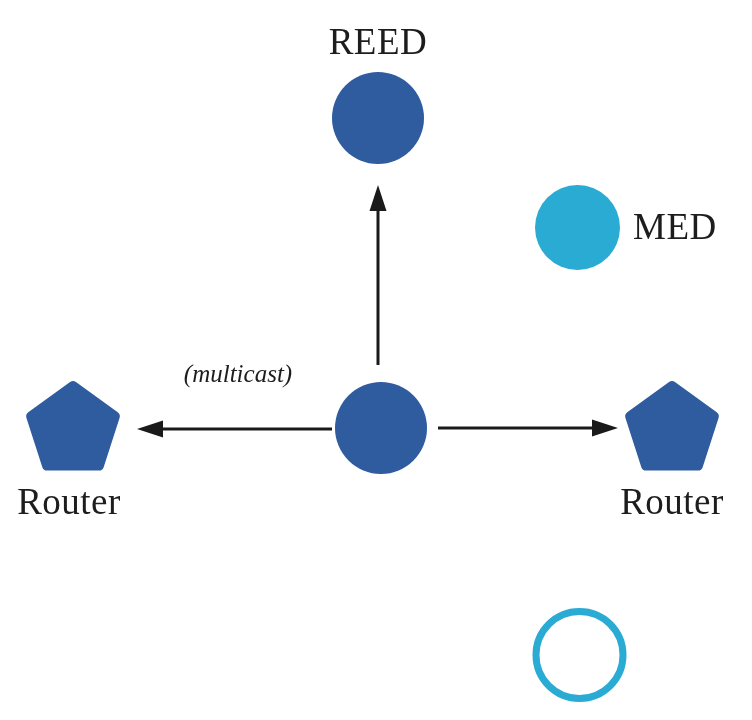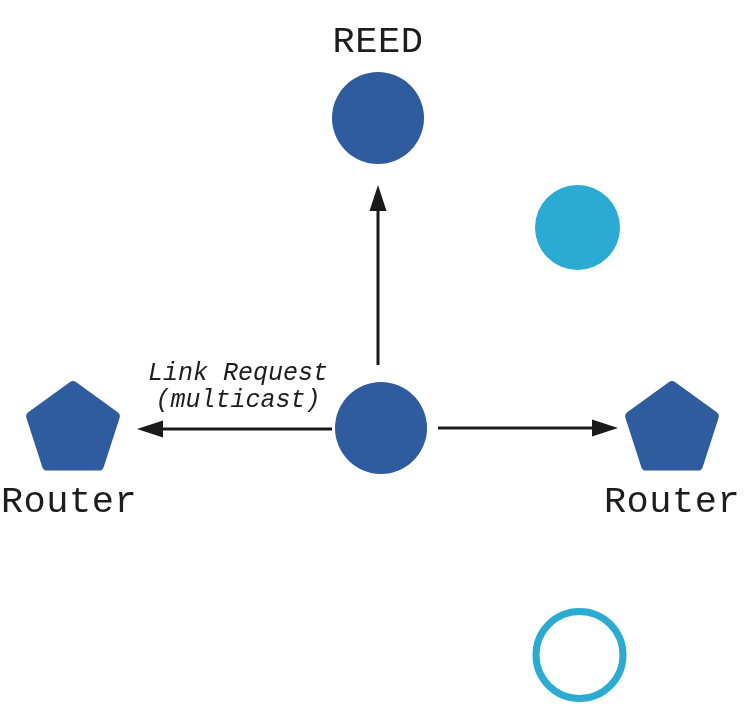--- a/index.html
+++ b/index.html
@@ -6,21 +6,21 @@
     margin: 0;
     padding: 0;
     background: #ffffff;
   }
   .canvas {
     position: relative;
     width: 752px;
     height: 720px;
     background: #ffffff;
     overflow: hidden;
-    font-family: Liberation Mono, monospace;
+    font-family: Liberation Serif, serif;
     border-radius: 18px;
   }
   .canvas svg {
     position: absolute;
     left: 0;
     top: 0;
   }
   .node-label {
     position: absolute;
     color: #1d1d1d;
@@ -69,24 +69,24 @@
 
     <polygon points="73,386 114.8,416.4 98.9,465.6 47.1,465.6 31.2,416.4" stroke-width="10" stroke-linejoin="round" fill="#2E5C9E" stroke="#2E5C9E"></polygon>
 
     <polygon points="672,386 713.8,416.4 697.9,465.6 646.1,465.6 630.2,416.4" stroke-width="10" stroke-linejoin="round" fill="#2E5C9E" stroke="#2E5C9E"></polygon>
 
     <circle cx="579.5" cy="655" r="43.5" fill="#ffffff" stroke-width="7" stroke="#29ABD4"></circle>
   </svg>
 
   <div class="node-label centered" style="left:378px; top:20px;">REED</div>
 
+  <div class="node-label" style="left:633px; top:205px;">MED</div>
 
   <div class="node-label centered" style="left:69px; top:480px;">Router</div>
 
   <div class="node-label centered" style="left:672px; top:480px;">Router</div>
 
 
   <div class="annotation">
-    <div>Link Request</div>
     <div>(multicast)</div>
   </div>
 
 </div>
 
 </body></html>

